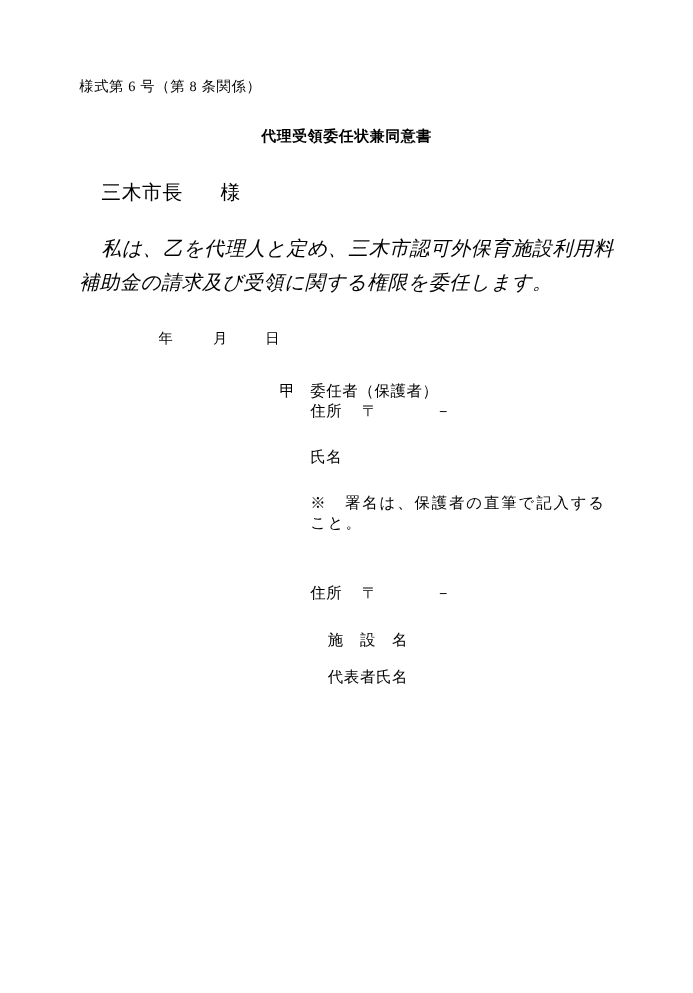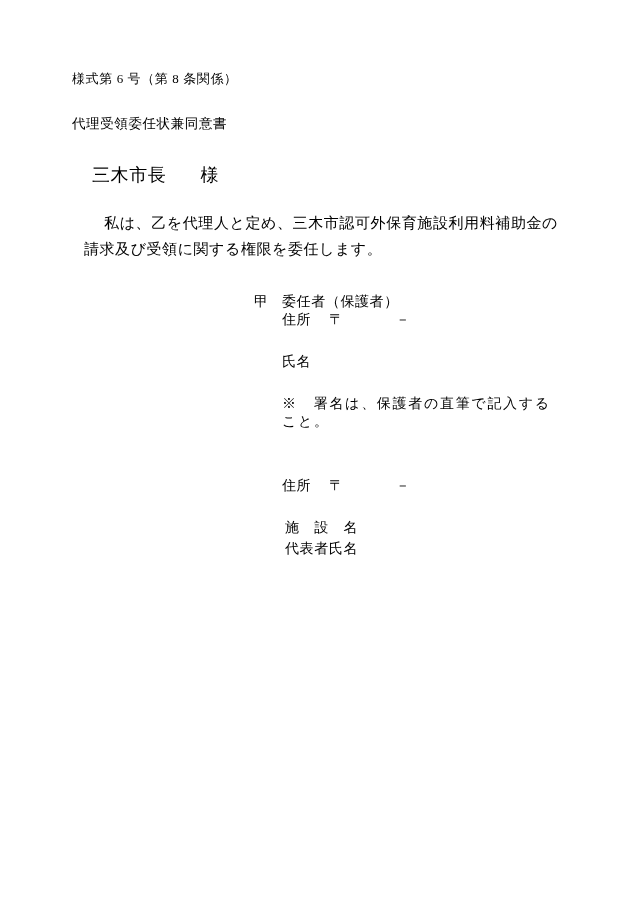--- a/index.html
+++ b/index.html
@@ -30,43 +30,45 @@
     width: 486px;
   }
 
   .form-number {
     font-size: 13px;
     letter-spacing: 0.6px;
     margin: 0;
   }
 
   .doc-title {
-    text-align: left;
+    text-align: center;
     font-size: 13.5px;
     letter-spacing: 0.6px;
     margin: 27px 0 0 0;
+    font-weight: bold;
   }
 
   .addressee {
     font-size: 18px;
     letter-spacing: 0.6px;
     margin: 30px 0 0 0;
     padding-left: 20px;
   }
   .addressee .gap {
     display: inline-block;
     width: 34px;
   }
 
   .para {
-    font-size: 15px;
+    font-size: 18px;
     letter-spacing: 0.55px;
     line-height: 1.72;
-    margin: 24px 0 0 12px;
+    margin: 24px 0 0 0;
     text-align: justify;
+    font-style: italic;
   }
   .para.second {
     margin-top: 0;
   }
   .indent {
     display: inline-block;
     width: 20px;
   }
 
   .date-line {
@@ -120,21 +122,21 @@
   }
   .postal-gap {
     display: inline-block;
     width: 52px;
   }
   .note-gap {
     display: inline-block;
     width: 16px;
   }
   .facility-line {
-    margin: 3px;
+    margin: 16px;
     padding-left: 28px;
   }
   .facility-line.first {
     margin-top: 24px;
   }
 </style>
 </head>
 <body>
 
 <div class="page">
@@ -145,20 +147,23 @@
     <p class="doc-title">代理受領委任状兼同意書</p>
 
     <p class="addressee">
       <span>三木市長</span><span class="gap"></span><span>様</span>
     </p>
 
     <p class="para">
       <span class="indent"></span><span>私は、乙を代理人と定め、三木市認可外保育施設利用料補助金の請求及び受領に関する権限を委任します。</span>
     </p>
 
+    <p class="date-line">
+      <span>年</span><span class="sp"></span><span>月</span><span class="sp-wide"></span><span>日</span>
+    </p>
 
     <div class="party-block">
       <p class="party-head">
         <span class="mark">甲</span><span>委任者（保護者）</span>
       </p>
       <p class="party-line">
         <span class="lbl">住所</span><span class="addr-gap"></span><span>〒</span><span class="postal-gap"></span><span>－</span>
       </p>
       <p class="party-line spaced">
         <span>氏名</span>

